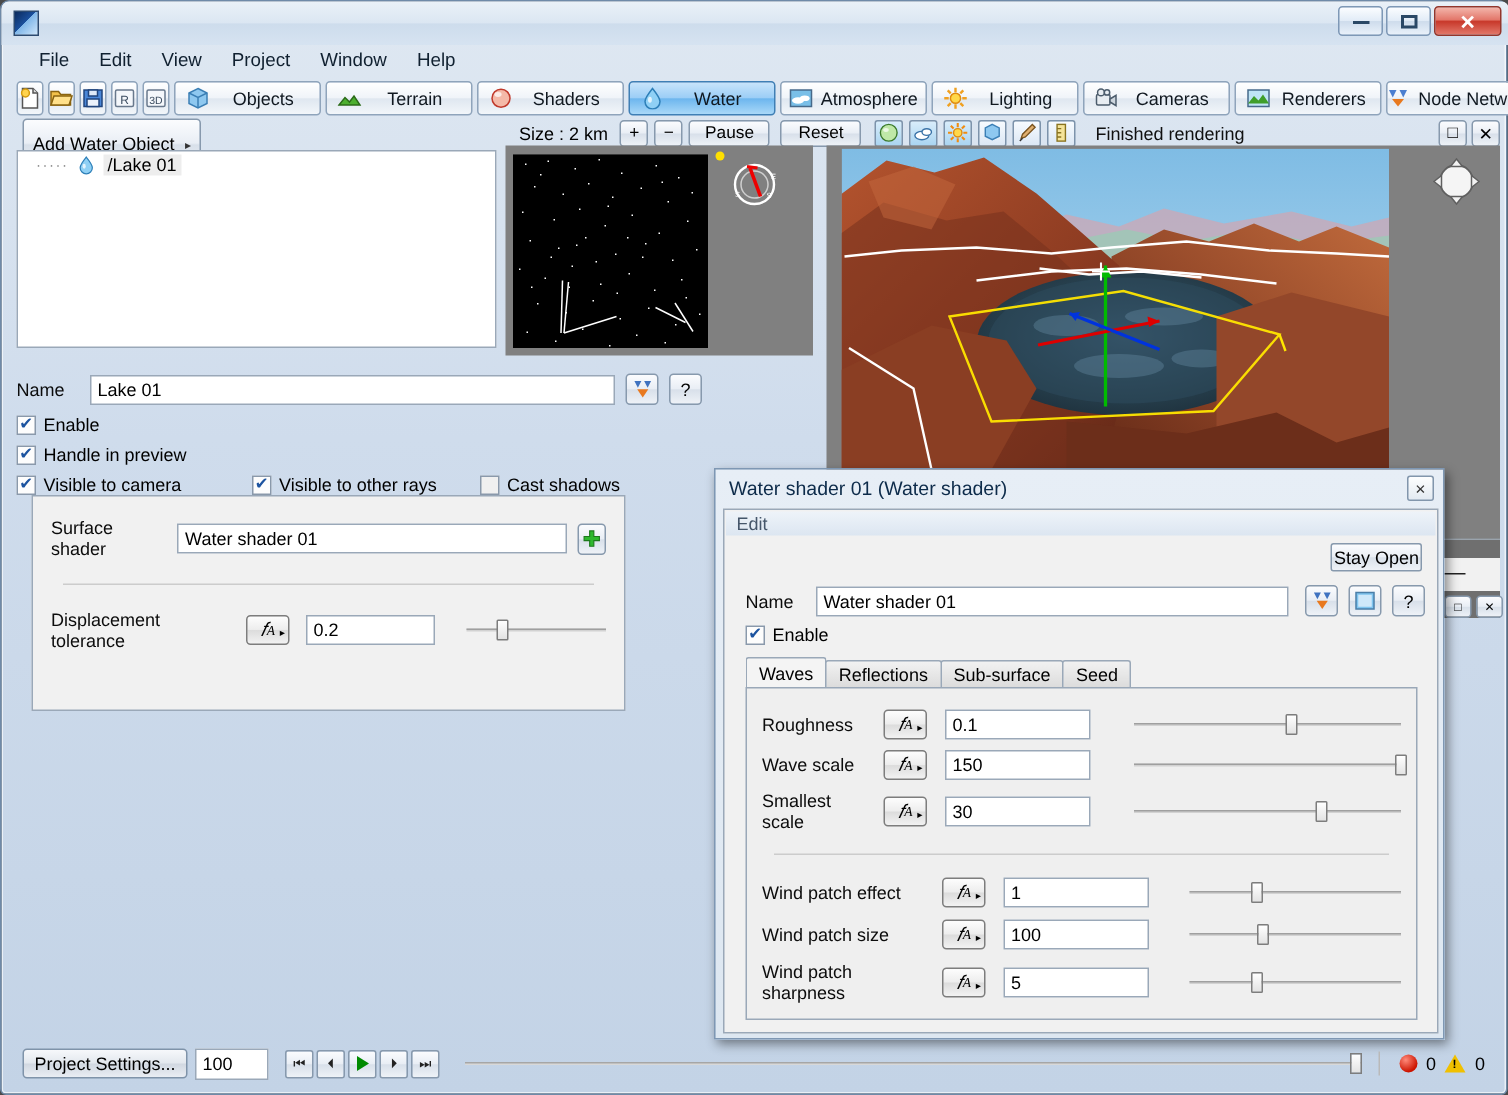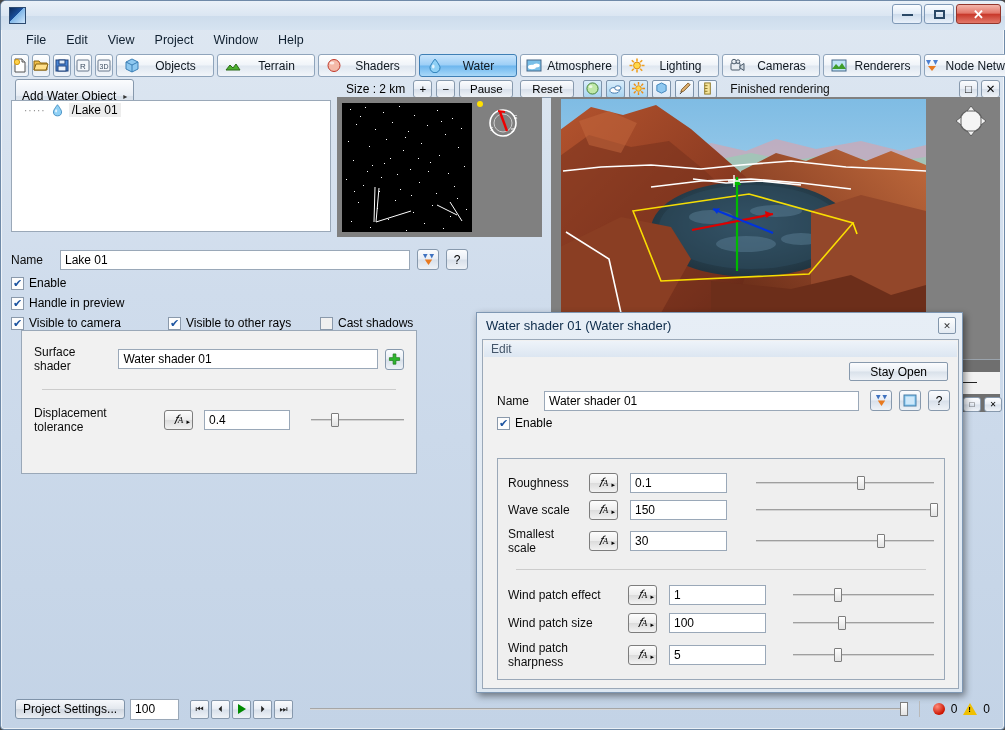--- a/index.html
+++ b/index.html
@@ -218,21 +218,21 @@
   #dlg-menu {
     position: absolute; left: 1px; top: 1px; width: 473px; height: 16px;
     background: linear-gradient(to bottom,#eef3f9,#dce6f1);
     display: flex; align-items: center; padding-left: 7px;
     font-size: 12px; color: #45566a;
   }
   #stayopen {
     position: absolute; right: 10px; top: 22px; height: 19px;
     border: 1px solid #8799ad; border-radius: 2px;
     background: linear-gradient(to bottom,#fbfcfe 0%, #eaeff5 48%, #d9e1ea 52%, #eef2f7 100%);
-    display: flex; align-items: center; padding: 0 20px; font-size: 12px; text-align: center;
+    display: flex; align-items: center; padding: 0 1px; font-size: 12px; text-align: center;
   }
 
   .grp { border: 1px solid #9aa8b8; background: #efefef; }
   .hr { height: 1px; background: #cccccc; }
   .fbtn {
     width: 29px; height: 20px; border: 1px solid #7d7d7d; border-radius: 3px;
     background: linear-gradient(to bottom,#fdfdfd 0%, #ededed 48%, #dcdcdc 52%, #f2f2f2 100%);
     display: flex; align-items: center; justify-content: center;
     font-style: italic; font-family: "Liberation Serif", serif; font-size: 13px;
     position: relative;
@@ -748,21 +748,21 @@
 
       <div class="hr" style="margin:16px 8px 0 8px"></div>
 
       <div class="row" style="margin-top:16px">
         <span class="lab" style="width:123px">Displacement tolerance</span>
         <div class="fbtn">
           <span>𝑓</span>
             <span class="sub">A</span>
             <span class="car">▸</span>
           </div>
-        <div class="tfield" style="width:86px;margin-left:4px">0.4</div>
+        <div class="tfield" style="width:86px;margin-left:4px">0.2</div>
         <div class="slider" style="margin-left:14px;max-width:170px">
           <div class="trk"></div>
             <div class="hnd" style="left:22%"></div>
         </div>
       </div>
     </div>
   </div>
 
   <div id="dialog">
     <div id="dlg-title">
@@ -794,20 +794,26 @@
             </svg>
           </div>
         <div class="iconbtn">?</div>
       </div>
 
       <div class="cbrow" style="position:absolute;left:14px;top:76px">
         <span class="cb">✔</span>
         <span>Enable</span>
       </div>
 
+      <div class="tabstrip" style="position:absolute;left:14px;top:98px">
+        <div class="tab sel">Waves</div>
+        <div class="tab">Reflections</div>
+        <div class="tab">Sub-surface</div>
+        <div class="tab">Seed</div>
+      </div>
 
       <div class="grp" style="position:absolute;left:14px;top:118px;width:448px;height:222px;padding:12px 10px 0 10px">
 
         <div class="row" style="margin-top:2px">
           <span class="lab" style="width:74px">Roughness</span>
           <div class="fbtn">
               <span>𝑓</span>
               <span class="sub">A</span>
               <span class="car">▸</span>
             </div>

